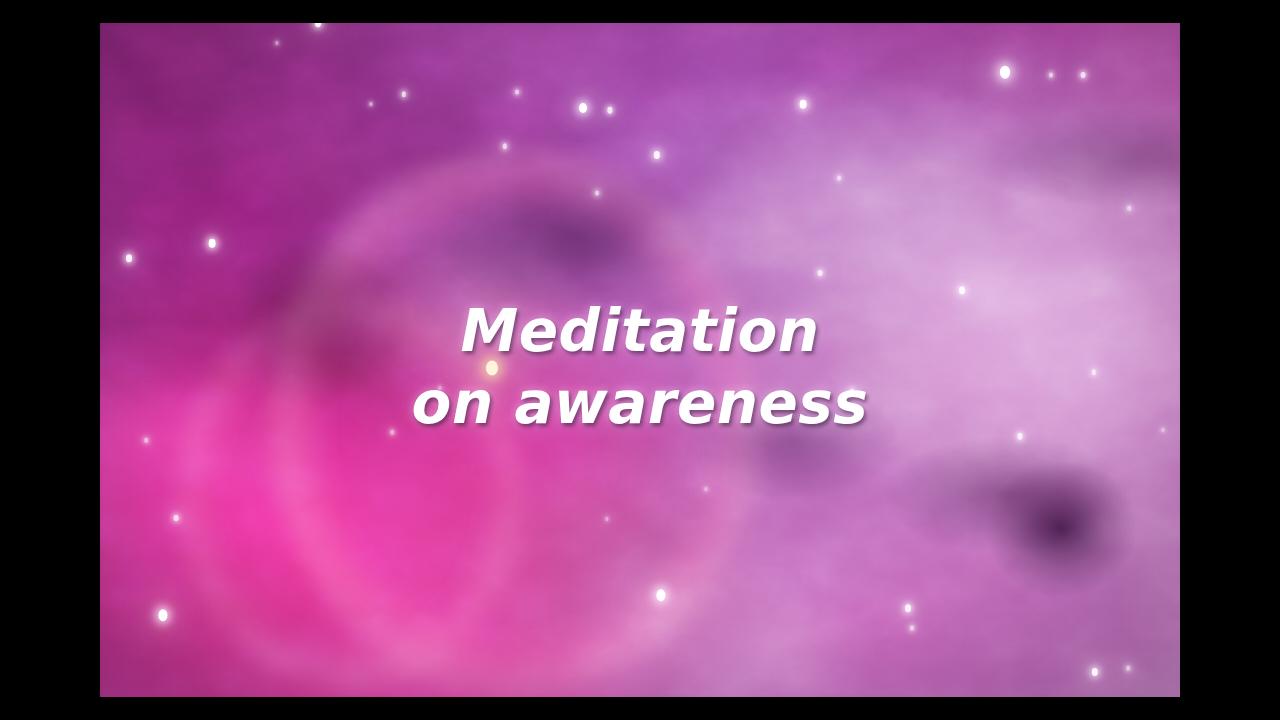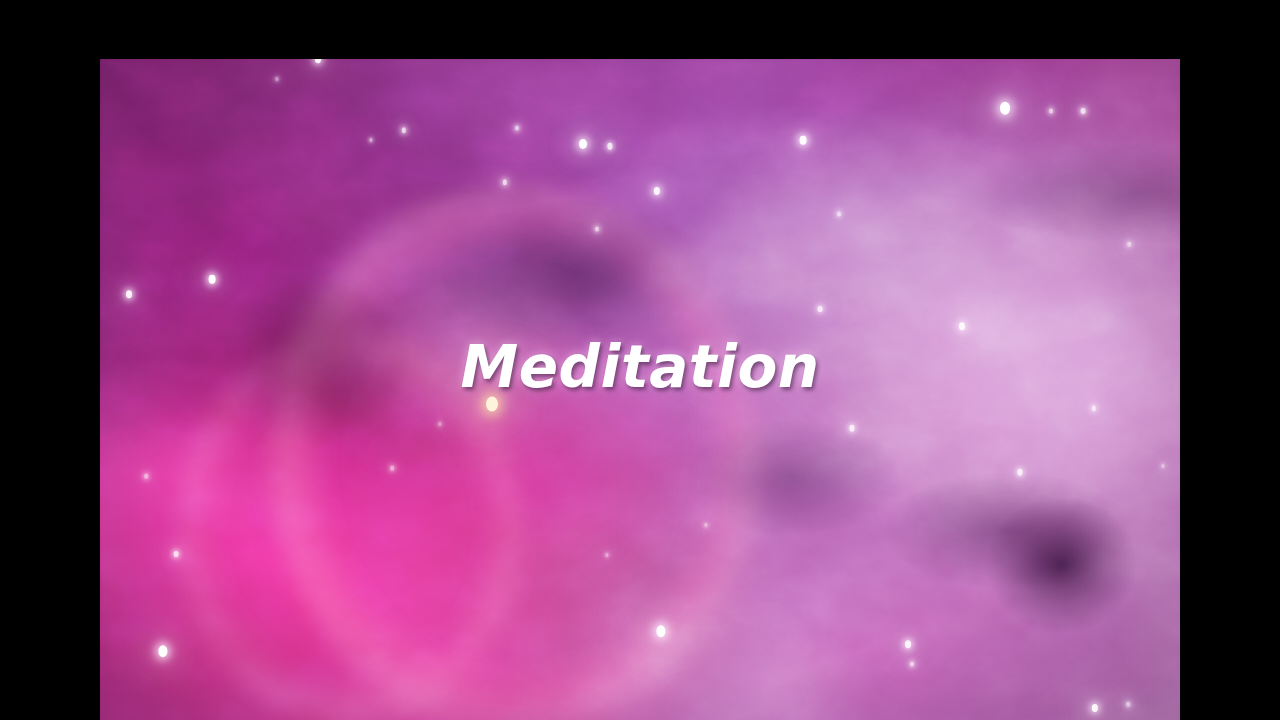--- a/index.html
+++ b/index.html
@@ -11,21 +11,20 @@
     height: 720px;
     overflow: hidden;
     font-family: "DejaVu Sans", sans-serif;
   }
 
   #slide-root {
     position: relative;
     width: 1280px;
     height: 668px;
     background: #000000;
-    margin-top: 36px;
   }
 
   
   #video-frame {
     position: absolute;
     left: 100px;
     top: 23px;
     width: 1080px;
     height: 674px;
     overflow: hidden;
@@ -232,16 +231,17 @@
         <div class="star" style="left: 1028px; top: 645px; width: 3.6px; height: 4.5px; opacity: 0.62; background: rgb(255, 255, 255); box-shadow: rgba(255, 240, 255, 0.85) 0px 0px 4px 1.3px, rgba(255, 240, 255, 0.35) 0px 0px 10.8px 2.9px, rgba(255, 240, 255, 0.16) 0px 0px 23.4px 5.4px;"></div>
         <div class="star" style="left: 606px; top: 466px; width: 3.2px; height: 4px; opacity: 0.5; background: rgb(255, 255, 255); box-shadow: rgba(255, 240, 255, 0.85) 0px 0px 3.5px 1.1px, rgba(255, 240, 255, 0.35) 0px 0px 9.6px 2.6px, rgba(255, 240, 255, 0.16) 0px 0px 20.8px 4.8px;"></div>
         <div class="star" style="left: 507px; top: 496px; width: 3.2px; height: 4px; opacity: 0.5; background: rgb(255, 255, 255); box-shadow: rgba(255, 240, 255, 0.85) 0px 0px 3.5px 1.1px, rgba(255, 240, 255, 0.35) 0px 0px 9.6px 2.6px, rgba(255, 240, 255, 0.16) 0px 0px 20.8px 4.8px;"></div>
         <div class="star" style="left: 340px; top: 365px; width: 3.2px; height: 4px; opacity: 0.48; background: rgb(255, 255, 255); box-shadow: rgba(255, 240, 255, 0.85) 0px 0px 3.5px 1.1px, rgba(255, 240, 255, 0.35) 0px 0px 9.6px 2.6px, rgba(255, 240, 255, 0.16) 0px 0px 20.8px 4.8px;"></div>
         <div class="star" style="left: 177px; top: 20px; width: 3.2px; height: 4px; opacity: 0.52; background: rgb(255, 255, 255); box-shadow: rgba(255, 240, 255, 0.85) 0px 0px 3.5px 1.1px, rgba(255, 240, 255, 0.35) 0px 0px 9.6px 2.6px, rgba(255, 240, 255, 0.16) 0px 0px 20.8px 4.8px;"></div>
         <div class="star" style="left: 1063px; top: 407px; width: 3.2px; height: 4px; opacity: 0.5; background: rgb(255, 255, 255); box-shadow: rgba(255, 240, 255, 0.85) 0px 0px 3.5px 1.1px, rgba(255, 240, 255, 0.35) 0px 0px 9.6px 2.6px, rgba(255, 240, 255, 0.16) 0px 0px 20.8px 4.8px;"></div>
       </div>
 
     <div id="title-block">
       <span class="title-line">Meditation</span>
+      <span class="title-line">on awareness</span>
     </div>
 
   </div>
 </div>
 
 </body></html>

